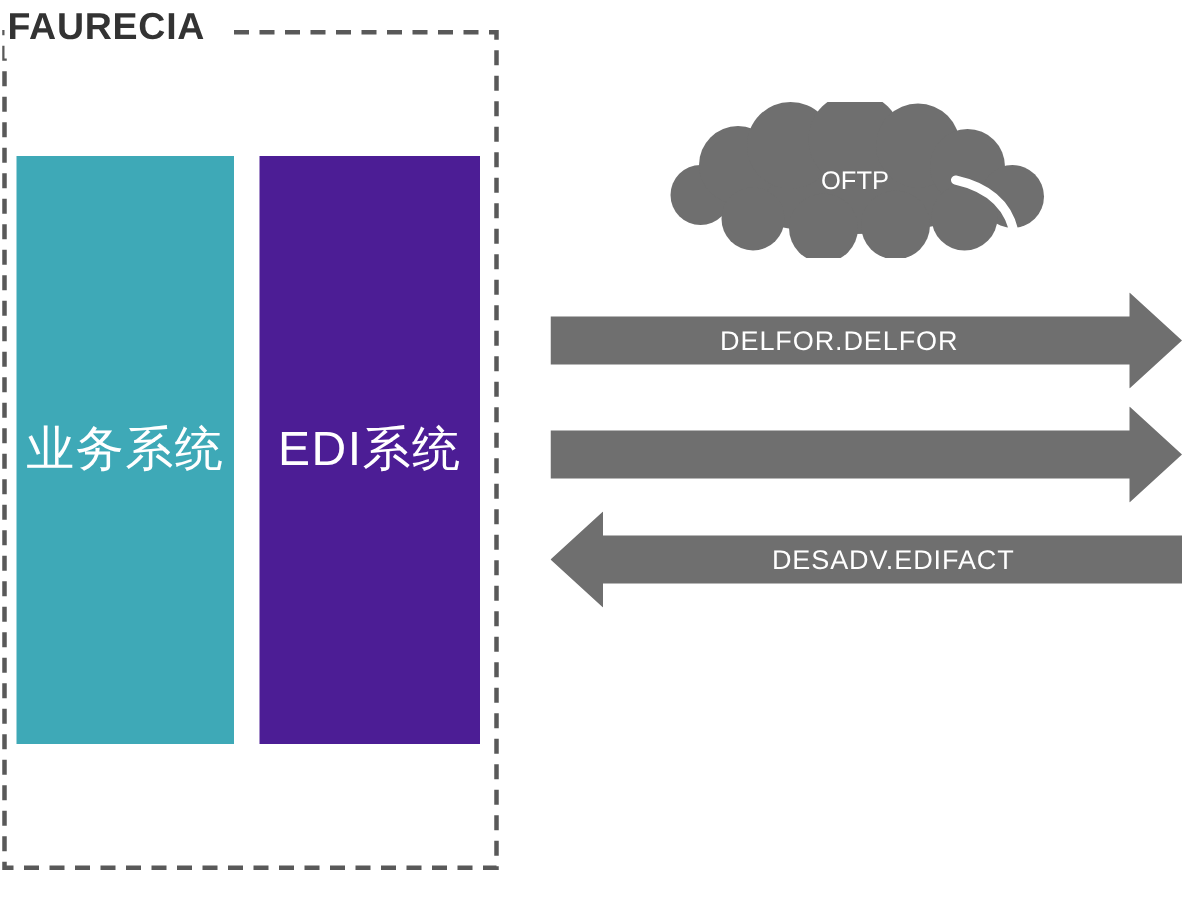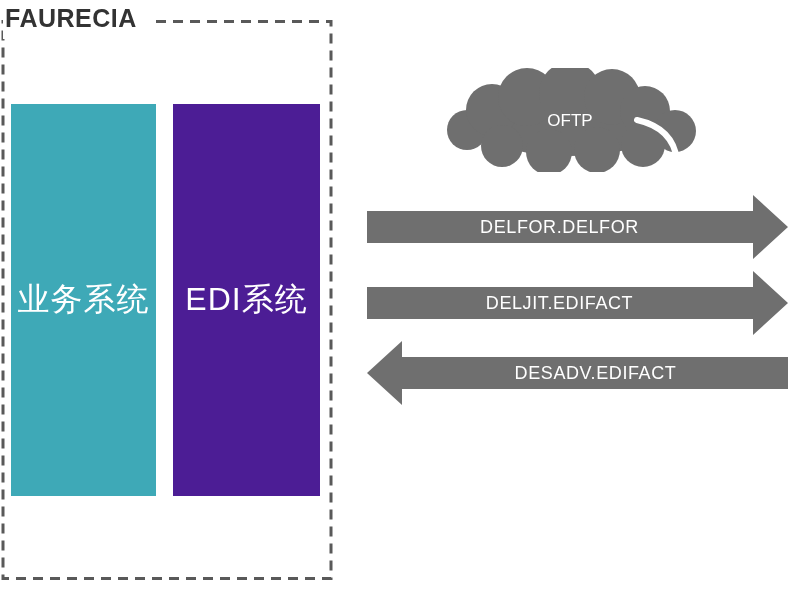--- a/index.html
+++ b/index.html
@@ -118,20 +118,19 @@
   </div>
 
   <svg class="abs arrow-svg arrow-1" viewBox="0 0 421 64">
     <polygon points="0,16 386,16 386,0 421,32 386,64 386,48 0,48" fill="#6F6F6F"></polygon>
   </svg>
   <div class="abs arrow-label arrow-1 pad-head-right" style="color: rgb(255, 255, 255);">DELFOR.DELFOR</div>
 
   <svg class="abs arrow-svg arrow-2" viewBox="0 0 421 64">
     <polygon points="0,16 386,16 386,0 421,32 386,64 386,48 0,48" fill="#6F6F6F"></polygon>
   </svg>
-  <div class="abs arrow-label arrow-2 pad-head-right" style="color: rgb(255, 255, 255);">DELJIT.EDIFACT</div>
 
   <svg class="abs arrow-svg arrow-3" viewBox="0 0 421 64">
     <polygon points="421,16 35,16 35,0 0,32 35,64 35,48 421,48" fill="#6F6F6F"></polygon>
   </svg>
   <div class="abs arrow-label arrow-3 pad-head-left" style="color: rgb(255, 255, 255);">DESADV.EDIFACT</div>
 
 </div>
 
 </body></html>

